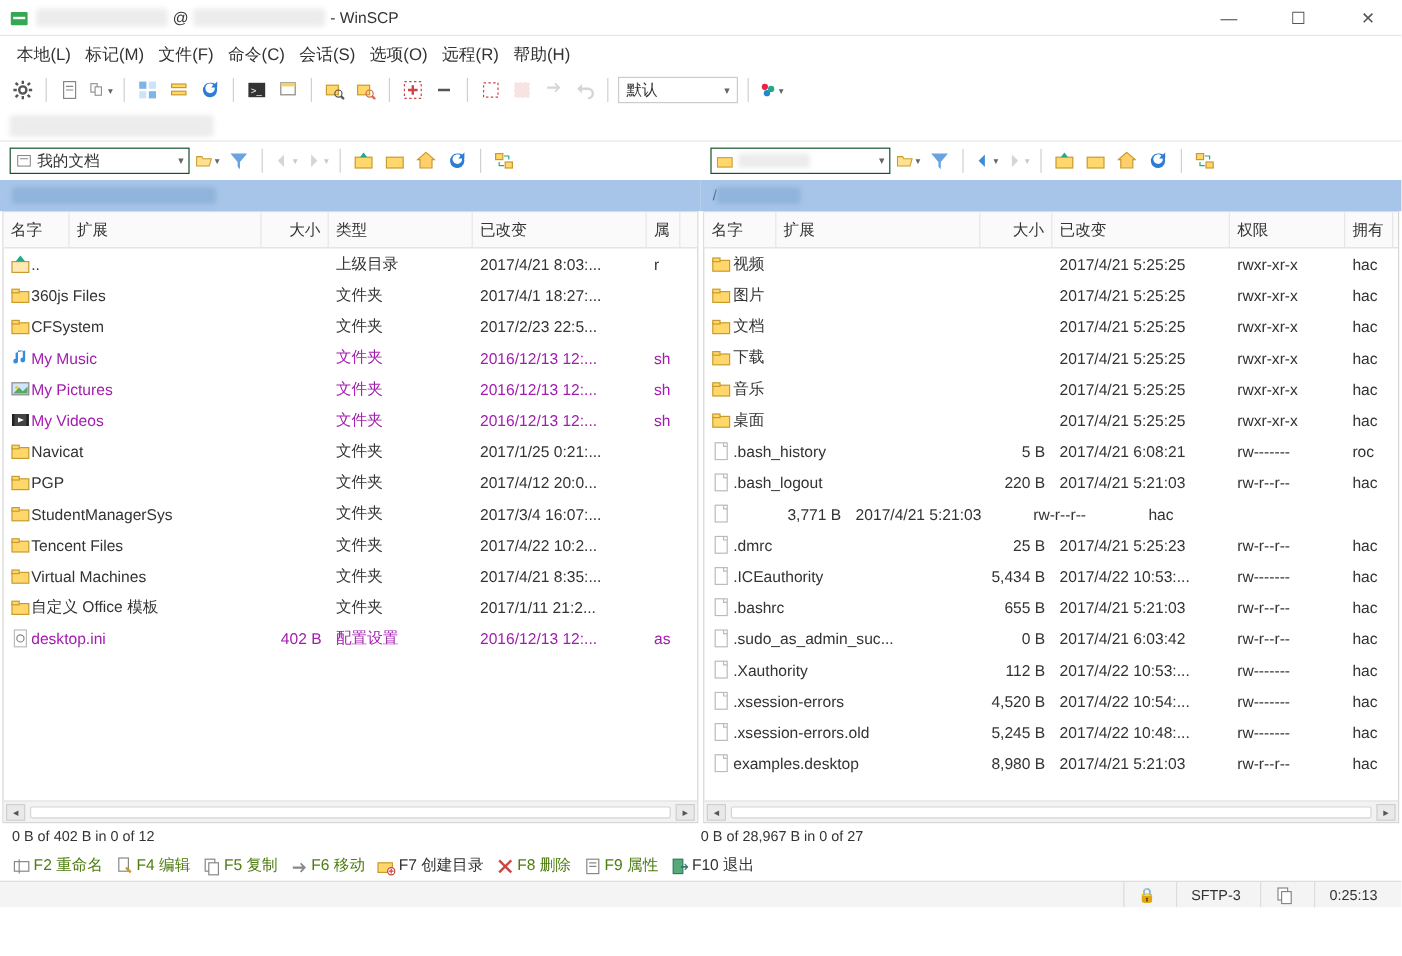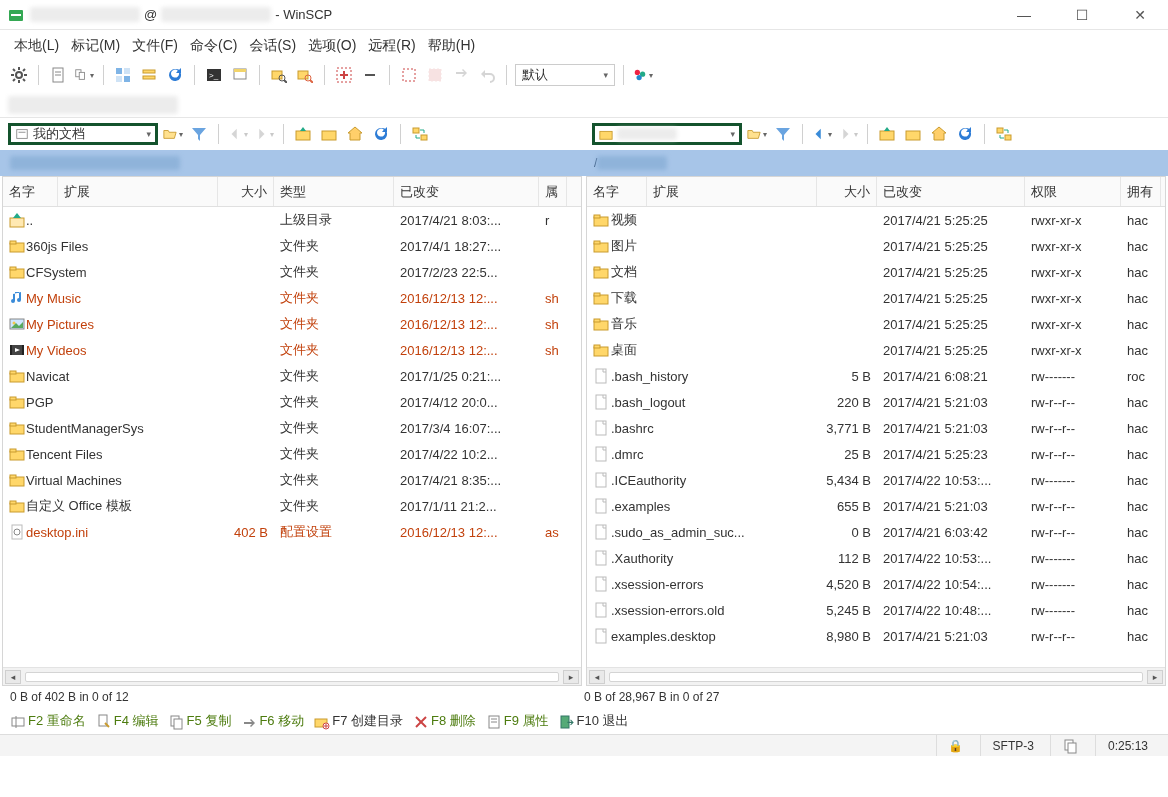--- a/index.html
+++ b/index.html
@@ -27,38 +27,38 @@
 .dropdown { display: flex; align-items: center; border: 1px solid #ccc; height: 22px; padding: 0 6px; min-width: 100px; font-size: 13px; background: #fff; }
 .dropdown .arrow { margin-left: auto; font-size: 9px; color: #666; }
 
 
 svg { width: 16px; height: 16px; }
 .dimmed { opacity:.35; }
 
 
 .dualbar { display: flex; height: 32px; }
 .dualbar .half { flex: 1; display: flex; align-items: center; padding: 0 8px; gap: 4px; }
-.loc-combo { display: flex; align-items: center; border: 3px solid #14532d; height: 22px; padding: 0 4px; min-width: 150px; background: #fff; }
+.loc-combo { display: flex; align-items: center; border: 1px solid #14532d; height: 22px; padding: 0 4px; min-width: 150px; background: #fff; }
 .loc-combo .arrow { margin-left: auto; font-size: 9px; color:#666; }
 
 
 .pathband { display:flex; height:26px; }
 .pathband .half { flex:1; background:#a7c5e8; color:#fff; padding:0 10px; display:flex; align-items:center; font-size:12px; }
 .pathband .half.right { background:#a7c5e8; color:#333; }
 
 
 .panes { display:flex; height: 510px; }
 .pane { flex:1; display:flex; flex-direction:column; border:1px solid #d6d6d6; margin:0 2px; }
 .pane .header { display:flex; background:#fafafa; height:30px; align-items:center; border-bottom:1px solid #e0e0e0; }
 .pane .header .col { padding:0 6px; border-right:1px solid #e6e6e6; font-size:13px; white-space:nowrap; overflow:hidden; display:flex; align-items:center; height:100%; }
 .pane .rows { flex:1; overflow:hidden; }
 .row { display:flex; height:26px; align-items:center; }
 .row .col { padding:0 6px; font-size:13px; white-space:nowrap; overflow:hidden; display:flex; align-items:center; height:100%; }
 .row .icon { width:16px; height:16px; margin-right:4px; }
-.row.dim { color:#c2410c; }
+.row.dim { color:#a21caf; }
 
 
 .left .c-name{flex:0 0 55px}
 .left .c-ext{flex:0 0 160px}
 .left .c-size{flex:0 0 56px; justify-content:flex-end}
 .left .c-type{flex:0 0 120px}
 .left .c-chg{flex:0 0 145px}
 .left .c-attr{flex:0 0 28px}
 
 .right .c-name{flex:0 0 60px}
@@ -690,21 +690,20 @@
           <div class="col c-perm">rw-r--r--</div>
           <div class="col c-own">hac</div>
         </div>
         <div class="row">
           <div class="col c-name">
             <span class="icon"><svg viewBox="0 0 16 16">
                 <rect x="3" y="1" width="10" height="14" fill="#fff" stroke="#bbb"></rect>
                 <polyline points="10,1 10,4 13,4" fill="none" stroke="#bbb"></polyline>
               </svg></span>
           </div>
-          <div class="col c-ext" style="margin-left:-42px;flex:0 0 212px">.bashrc</div>
           <div class="col c-size">3,771 B</div>
           <div class="col c-chg">2017/4/21 5:21:03</div>
           <div class="col c-perm">rw-r--r--</div>
           <div class="col c-own">hac</div>
         </div>
         <div class="row">
           <div class="col c-name">
             <span class="icon"><svg viewBox="0 0 16 16">
                 <rect x="3" y="1" width="10" height="14" fill="#fff" stroke="#bbb"></rect>
                 <polyline points="10,1 10,4 13,4" fill="none" stroke="#bbb"></polyline>
@@ -729,21 +728,21 @@
           <div class="col c-perm">rw-------</div>
           <div class="col c-own">hac</div>
         </div>
         <div class="row">
           <div class="col c-name">
             <span class="icon"><svg viewBox="0 0 16 16">
                 <rect x="3" y="1" width="10" height="14" fill="#fff" stroke="#bbb"></rect>
                 <polyline points="10,1 10,4 13,4" fill="none" stroke="#bbb"></polyline>
               </svg></span>
           </div>
-          <div class="col c-ext" style="margin-left:-42px;flex:0 0 212px">.examples</div>
+          <div class="col c-ext" style="margin-left:-42px;flex:0 0 212px">.bashrc</div>
           <div class="col c-size">655 B</div>
           <div class="col c-chg">2017/4/21 5:21:03</div>
           <div class="col c-perm">rw-r--r--</div>
           <div class="col c-own">hac</div>
         </div>
         <div class="row">
           <div class="col c-name">
             <span class="icon"><svg viewBox="0 0 16 16">
                 <rect x="3" y="1" width="10" height="14" fill="#fff" stroke="#bbb"></rect>
                 <polyline points="10,1 10,4 13,4" fill="none" stroke="#bbb"></polyline>

